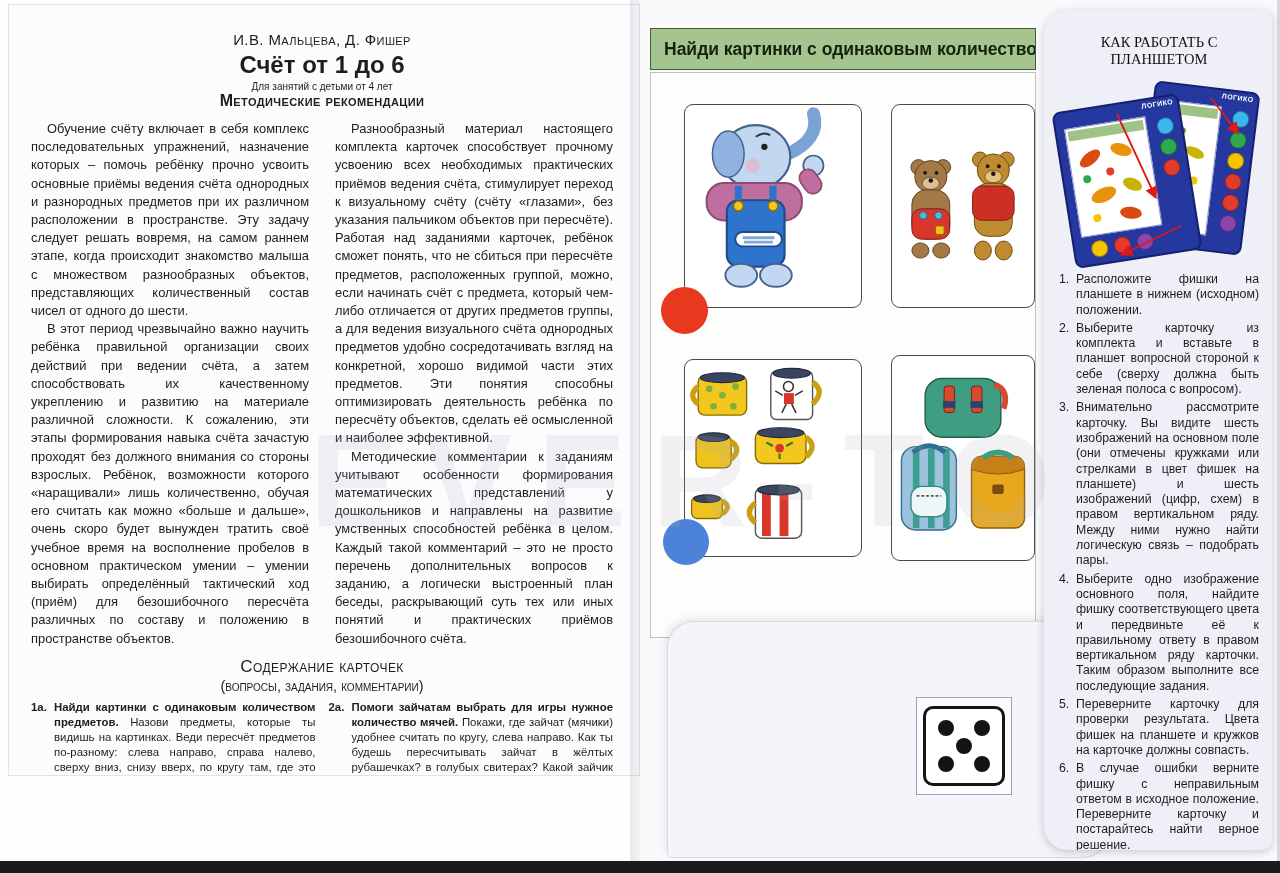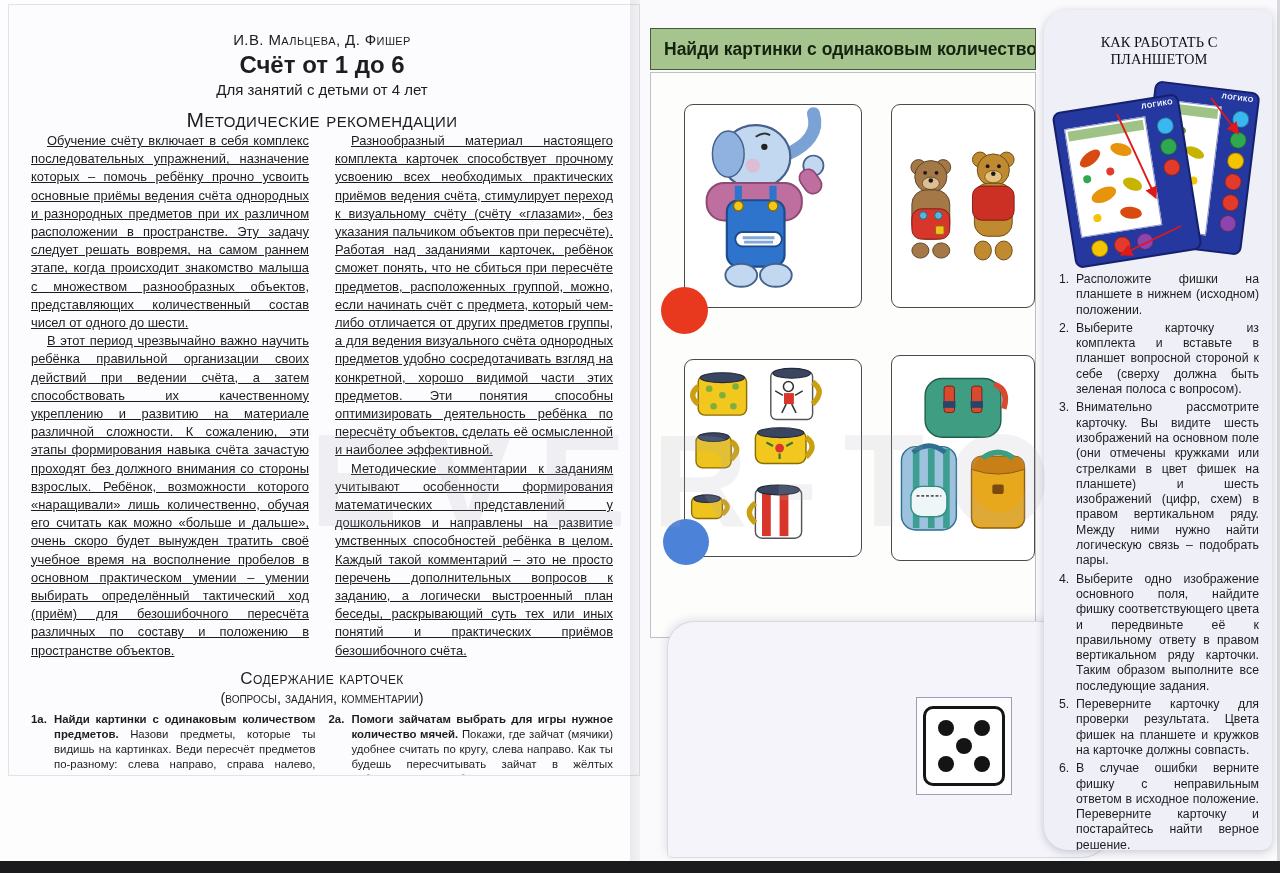--- a/index.html
+++ b/index.html
@@ -4,23 +4,23 @@
 <style>
   html,body{margin:0;padding:0;background:#ffffff;}
   #canvas{position:relative;width:1280px;height:873px;background:#fdfdfe;overflow:hidden;
           font-family:"Liberation Sans","DejaVu Sans",sans-serif;color:#1d1d1f;}
   
   .page-left{position:absolute;left:8px;top:4px;width:632px;height:772px;background:#fcfcfe;
              border:1px solid #e2e2ea;box-sizing:border-box;padding:26px 26px 0 22px;overflow:hidden;}
   .hdr{text-align:center;}
   .authors{font-size:15px;font-variant:small-caps;letter-spacing:.4px;}
   .book-title{font-size:24px;font-weight:bold;margin-top:3px;}
-  .book-sub{font-size:15px;margin-top:2px;}
-  .rec-head{font-size:21px;font-variant:small-caps;letter-spacing:.4px;margin-top:10px;}
-  .cols{display:flex;gap:26px;text-decoration:underline;}
+  .book-sub{font-size:10px;margin-top:2px;}
+  .rec-head{font-size:16px;font-variant:small-caps;letter-spacing:.4px;font-weight:bold;}
+  .cols{display:flex;gap:26px;margin-top:10px;}
   .col{flex:1;font-size:12.9px;line-height:18.2px;text-align:justify;}
   .col p{margin:0;text-indent:16px;}
   .contents-head{font-size:17px;font-variant:small-caps;text-align:center;margin-top:9px;letter-spacing:.4px;}
   .contents-sub{font-size:14.5px;font-variant:small-caps;text-align:center;margin-top:1px;}
   .items{display:flex;gap:13px;margin-top:6px;font-size:11.4px;line-height:15.1px;}
   .icol{flex:1;}
   .item{display:flex;margin-bottom:2px;}
   .inum{font-weight:bold;width:23px;flex:none;}
   .itext{flex:1;text-align:justify;}
   .itext b{font-weight:bold;}

